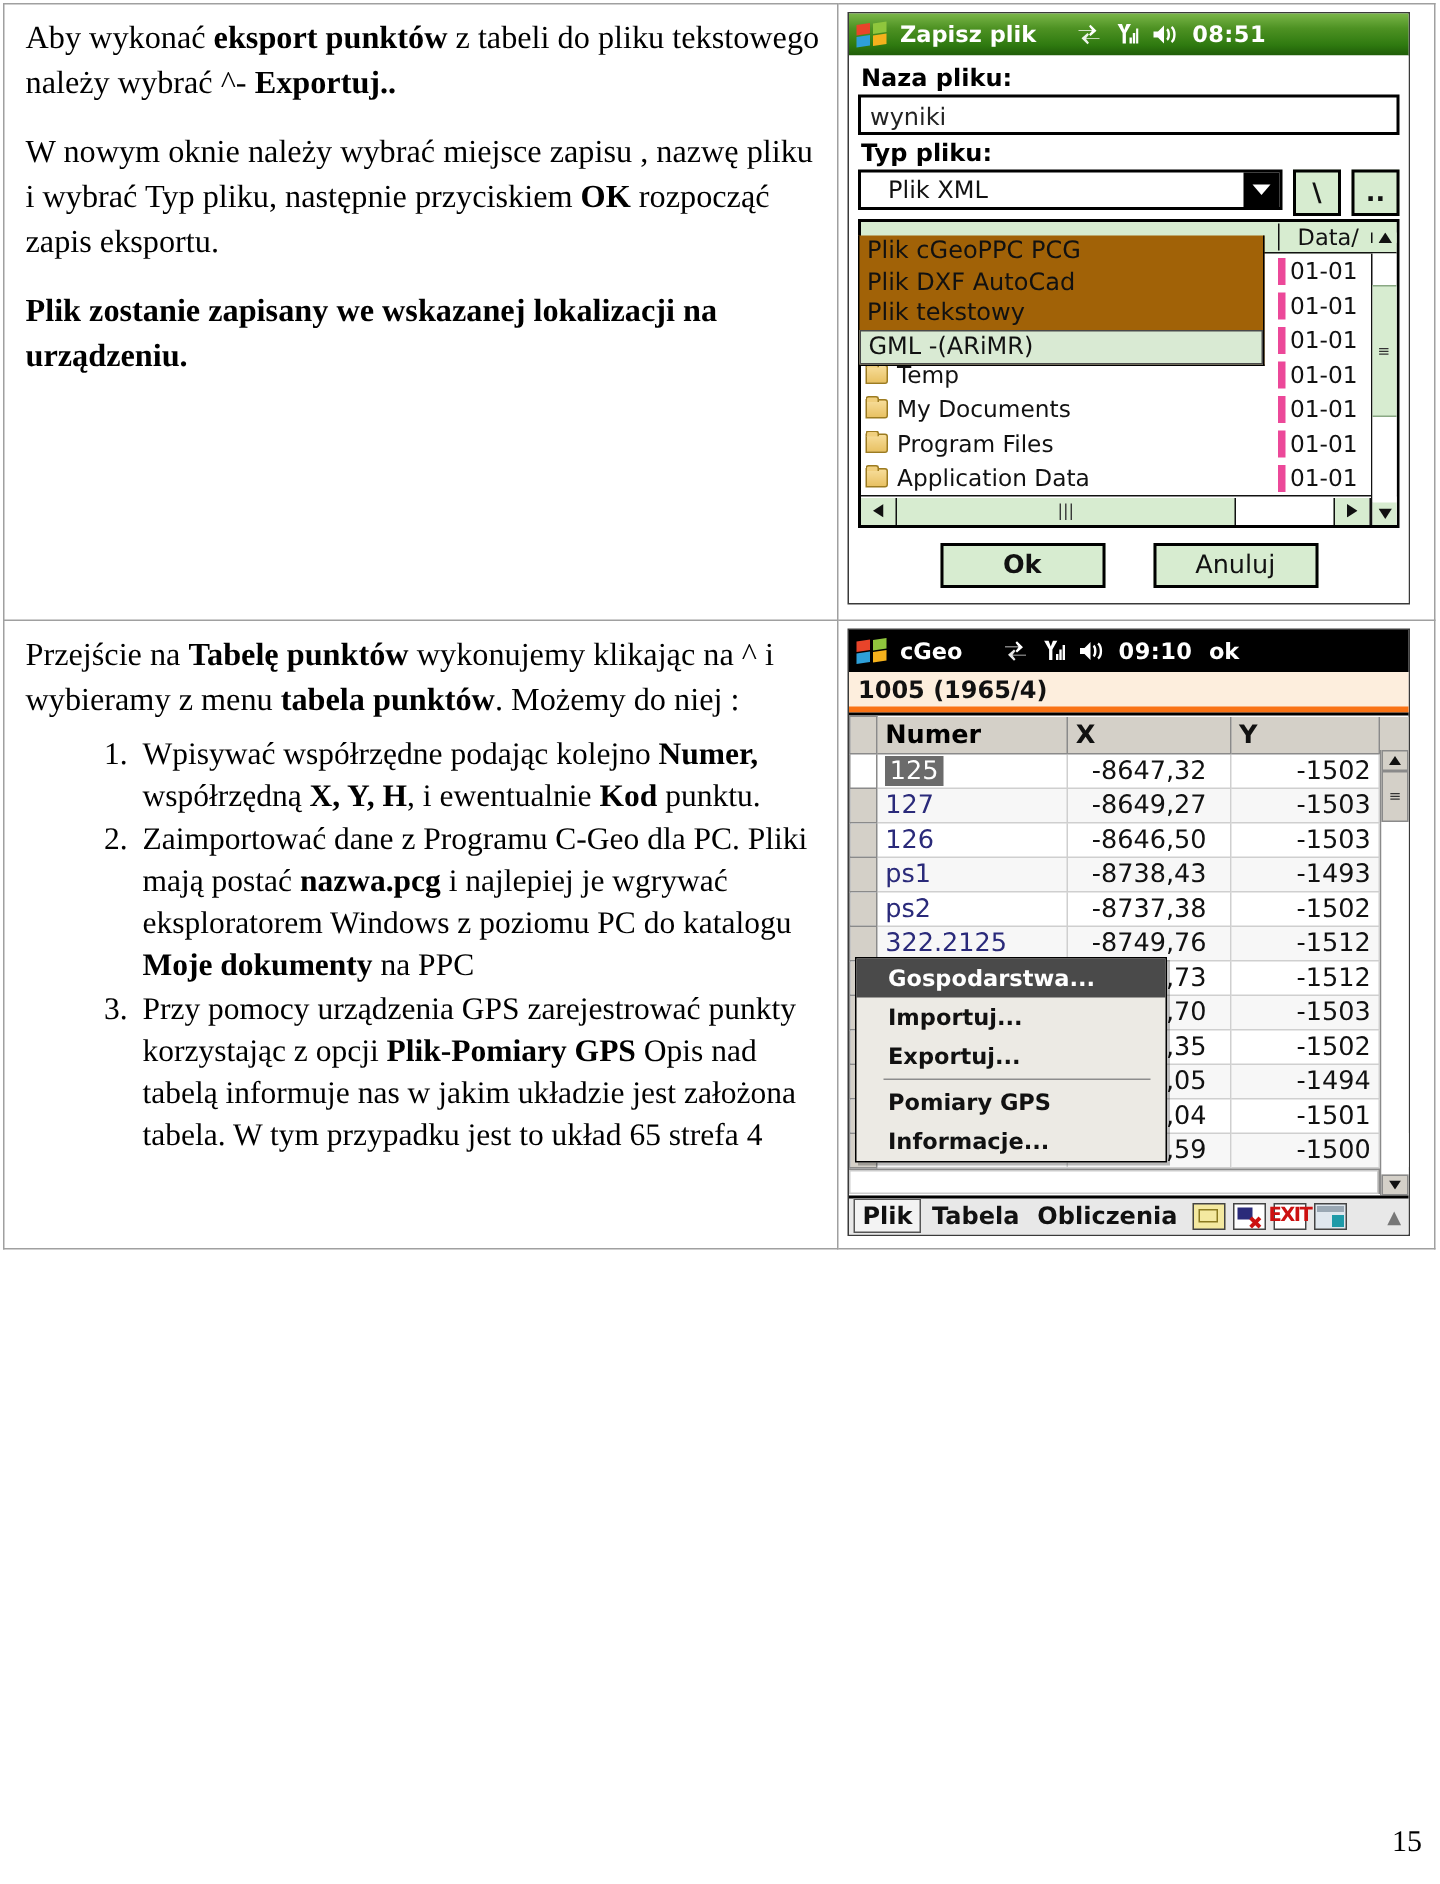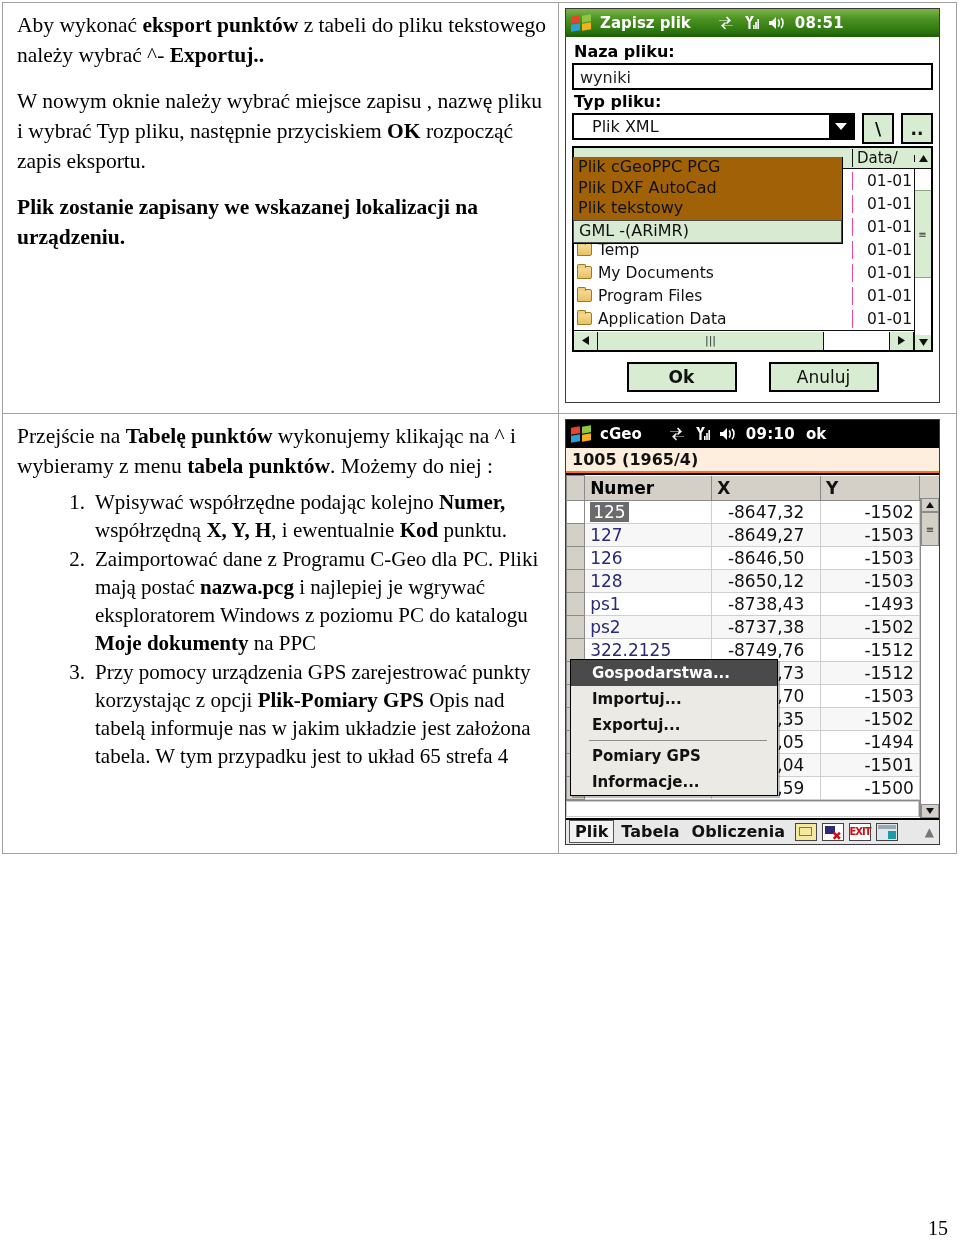--- a/index.html
+++ b/index.html
@@ -172,30 +172,30 @@
     border: 2px solid #000;
     background:#fff;
   }
   .flist-head {
     display:flex; background:#d7ecd0;
     border-bottom:1px solid #111;
     font-size:15px; color:#111; height:21px; align-items:center;
   }
   .fh-name { flex:1 1 auto; padding-left:4px; }
   .fh-dir  { width: 74px; }
-  .fh-date { width: 62px; border-left:1px solid #111; padding-left:4px;}
+  .fh-date { width: 62px; border-left:1px solid #111; padding-left:4px;text-align:center;}
   .fh-sb   { width: 17px; border-left:1px solid #111; background:#d7ecd0;
              display:flex;align-items:center;justify-content:center;}
   .frow {
     display:flex; align-items:center;
     font-size:15.5px; color:#111; height:23px;
   }
   .fr-name { flex:1 1 auto; display:flex; align-items:center; gap:6px; padding-left:3px;}
   .fr-dir  { width: 74px; }
-  .fr-date { width: 62px; border-left:1px solid #ec4899; padding-left:14px;}
+  .fr-date { width: 62px; border-left:5px solid #ec4899; padding-left:3px;}
   .fr-sb   { width: 17px; border-left:1px solid #111; }
   .folder {
     width:15px;height:13px;flex:none;position:relative;
     background: linear-gradient(to bottom,#f7dd9a,#e8c163);
     border:1px solid #9c7b20; border-radius: 0 2px 2px 0;
   }
   .folder::before{
     content:"";position:absolute;left:-1px;top:-3px;width:7px;height:3px;
     background:#f0cf7e;border:1px solid #9c7b20;border-bottom:none;border-radius:2px 2px 0 0;
   }
@@ -238,21 +238,21 @@
     width: 110px; height: 30px;
     border:2px solid #000; background:#d7ecd0;
     display:flex;align-items:center;justify-content:center;
     font-size:17px; color:#111;
   }
   .btn-wide.strong { font-weight:bold; }
 
   
   .cg-sub {
     background:#fdeedd; font-weight:bold; font-size:16px;
-    color:#111; padding:2px 6px; border-bottom:2px solid #f97316;
+    color:#111; padding:2px 6px; border-bottom:4px solid #f97316;
   }
   .grid-wrap { position:relative; border-top:2px solid #000; }
   .gtable { width:100%; border-collapse:collapse; table-layout:fixed; font-size:17px;}
   .gtable th {
     background:#d4d0c8; color:#000; font-weight:bold;
     border:1px solid #8a8a8a; border-top:none;
     text-align:left; padding:2px 5px; height:23px;
   }
   .gtable td {
     border:1px solid #cfcfcf; padding:1px 5px; height:21px;
@@ -315,21 +315,21 @@
     padding:1px 5px; font-family:"DejaVu Sans", sans-serif;
   }
   .cmd-item.boxed { border:1px solid #555; background:#f3f3f3; }
   .cmd-ic { width:22px; height:18px; border:1px solid #444; margin-left:3px; position:relative;}
   .ic-y { background:#f4e9a0; }
   .ic-y::after{content:"";position:absolute;left:3px;top:3px;right:4px;bottom:4px;border:1px solid #8a7a20;}
   .ic-w { background:#fff; }
   .ic-w::after{content:"\2716";position:absolute;right:1px;bottom:-2px;color:#cc1111;font-size:12px;line-height:1;}
   .ic-w::before{content:"";position:absolute;left:2px;top:2px;width:10px;height:8px;background:#2b2b7a;}
   .ic-exit { background:#fff; display:flex;align-items:center;justify-content:center;
-             font-size:10px;font-weight:bold;color:#c11; letter-spacing:-1px;}
+             font-size:13px;font-weight:bold;color:#c11; letter-spacing:-1px;}
   .ic-tb { background:#dfe7ee; }
   .ic-tb::before{content:"";position:absolute;left:1px;top:1px;right:1px;height:4px;background:#9aa8b4;}
   .ic-tb::after{content:"";position:absolute;right:1px;bottom:1px;width:8px;height:8px;background:#1e9aa8;}
   .cmd-caret { margin-left:auto; margin-right:2px; color:#777; font-size:12px;}
 
   
   .pageno {
     position:absolute; right:12px; bottom:16px;
     font-size:20px; color:#000;
     font-family:"Liberation Serif", serif;
@@ -625,27 +625,20 @@
                     </tr>
                     <tr>
                       <td class="c-sel"></td>
                       <td class="c-num">126</td>
                       <td class="c-x">-8646,50</td>
                       <td class="c-y">-1503</td>
                       <td class="c-sb"></td>
                     </tr>
                     <tr>
                       <td class="c-sel"></td>
-                      <td class="c-num">128</td>
-                      <td class="c-x">-8650,12</td>
-                      <td class="c-y">-1503</td>
-                      <td class="c-sb"></td>
-                    </tr>
-                    <tr>
-                      <td class="c-sel"></td>
                       <td class="c-num">ps1</td>
                       <td class="c-x">-8738,43</td>
                       <td class="c-y">-1493</td>
                       <td class="c-sb"></td>
                     </tr>
                     <tr>
                       <td class="c-sel"></td>
                       <td class="c-num">ps2</td>
                       <td class="c-x">-8737,38</td>
                       <td class="c-y">-1502</td>

